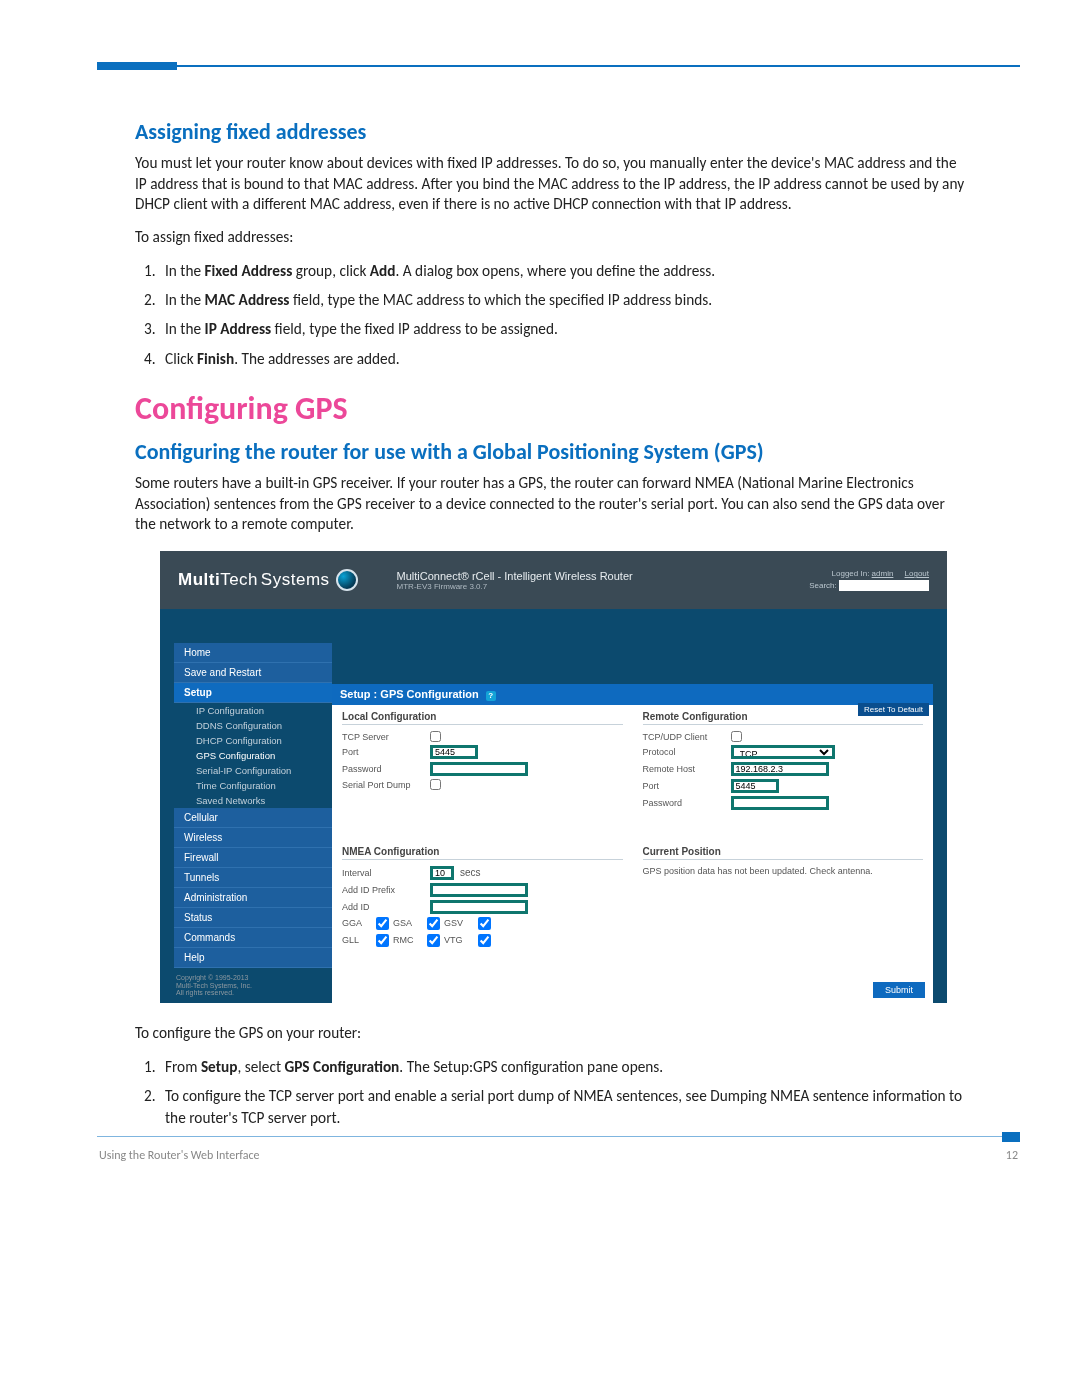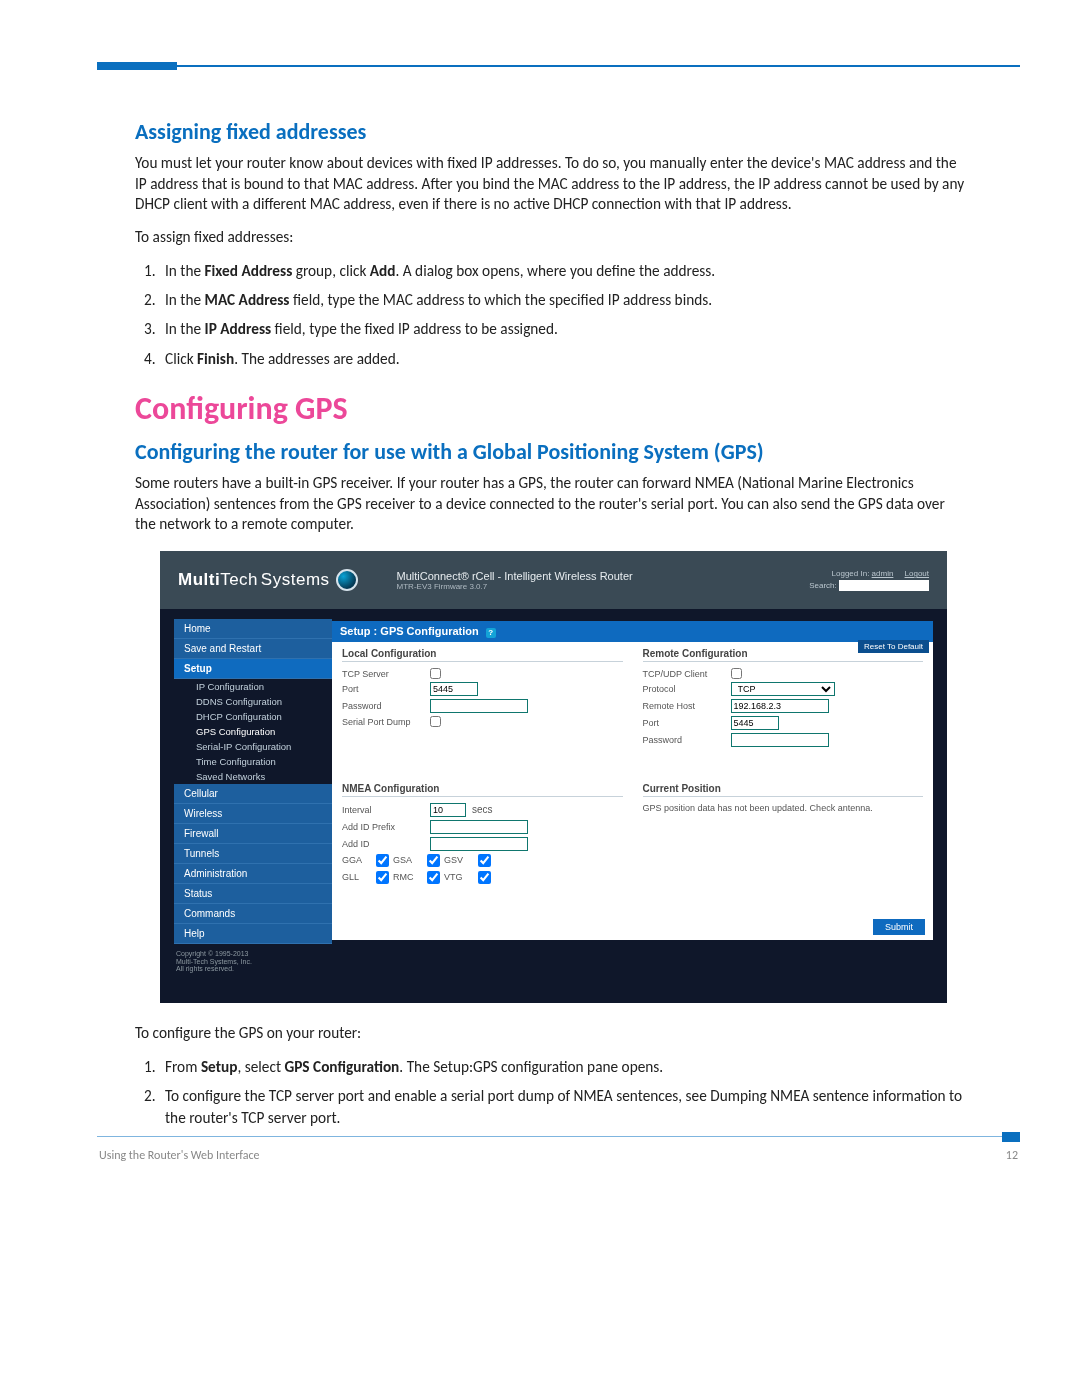--- a/index.html
+++ b/index.html
@@ -105,22 +105,23 @@
     font-size: 8px;
     text-align: right;
   }
   .ss-header-right input {
     width: 90px; height: 11px; font-size: 8px;
     background: #fff; border: none; vertical-align: middle;
   }
   .ss-body {
     position: absolute;
     left: 0; right: 0; top: 58px; bottom: 0;
-    background: #0f172a;
+    background: #0c4a6e;
     display: flex;
+    align-items: flex-end;
   }
   .ss-sidebar {
     width: 172px;
     padding: 10px 0 6px 14px;
   }
   .nav-item {
     background: #1d5f9e;
     color: #fff;
     font-size: 10px;
     padding: 4px 10px;
@@ -187,21 +188,21 @@
     font-size: 10px;
     border-bottom: 1px solid #c7d2da;
     padding-bottom: 2px;
     margin-bottom: 6px;
     color: #444;
   }
   .row { display: flex; align-items: center; margin-bottom: 3px; }
   .row label { width: 88px; color: #555; font-size: 9px; }
   .row input[type=text], .row select {
     height: 14px; font-size: 9px;
-    border: 1px solid #0f766e; padding: 0 2px;
+    border: 3px solid #0f766e; padding: 0 2px;
     background: #fff;
   }
   .row input.short { width: 48px; }
   .row input.med { width: 98px; }
   .row select.med { width: 104px; }
   .row input[type=checkbox] { width: 11px; height: 11px; }
   .nmea-row { display: flex; gap: 4px; align-items: center; margin-bottom: 4px; font-size: 9px; }
   .nmea-row span { width: 30px; color: #555; }
   .submit-bar {
     background: #fff;
@@ -361,21 +362,21 @@
               <div class="row">
                   <label>Password</label>
                   <input type="text" class="med" style="">
                 </div>
             </div>
 
             <div class="config-col">
               <div class="sec-title">NMEA Configuration</div>
               <div class="row">
                   <label>Interval</label>
-                <input type="text" class="short" style="width: 36px;" value="10">
+                <input type="text" class="short" style="width: 24px;" value="10">
                 <span style="margin-left:6px;color:#555;font-size:10px">secs</span>
               </div>
               <div class="row">
                   <label>Add ID Prefix</label>
                   <input type="text" class="med" style="">
                 </div>
               <div class="row">
                   <label>Add ID</label>
                   <input type="text" class="med" style="">
                 </div>

